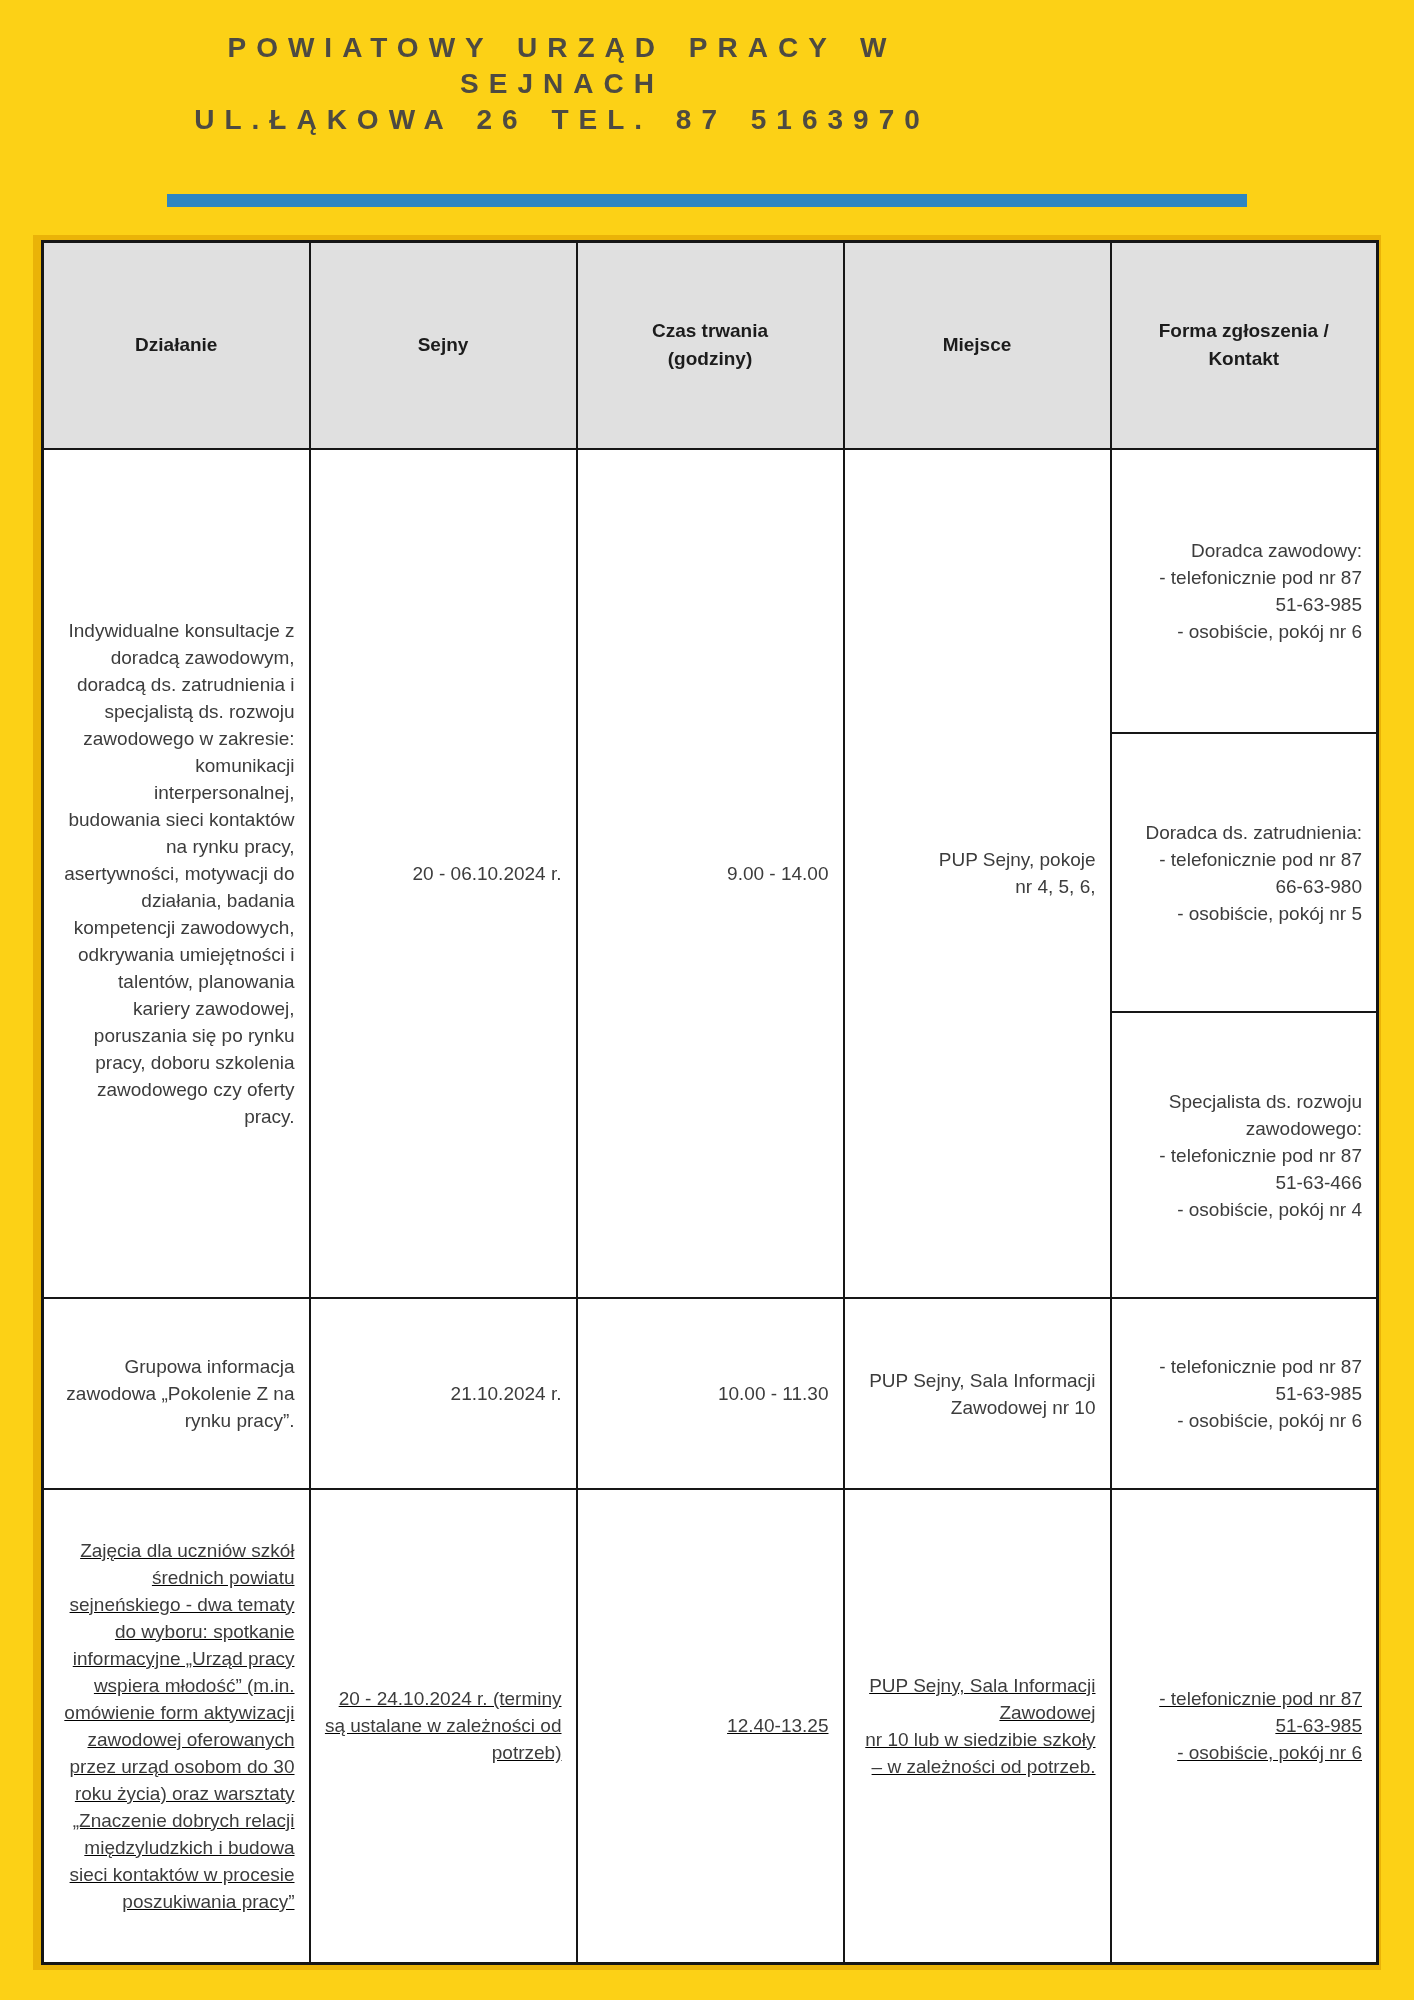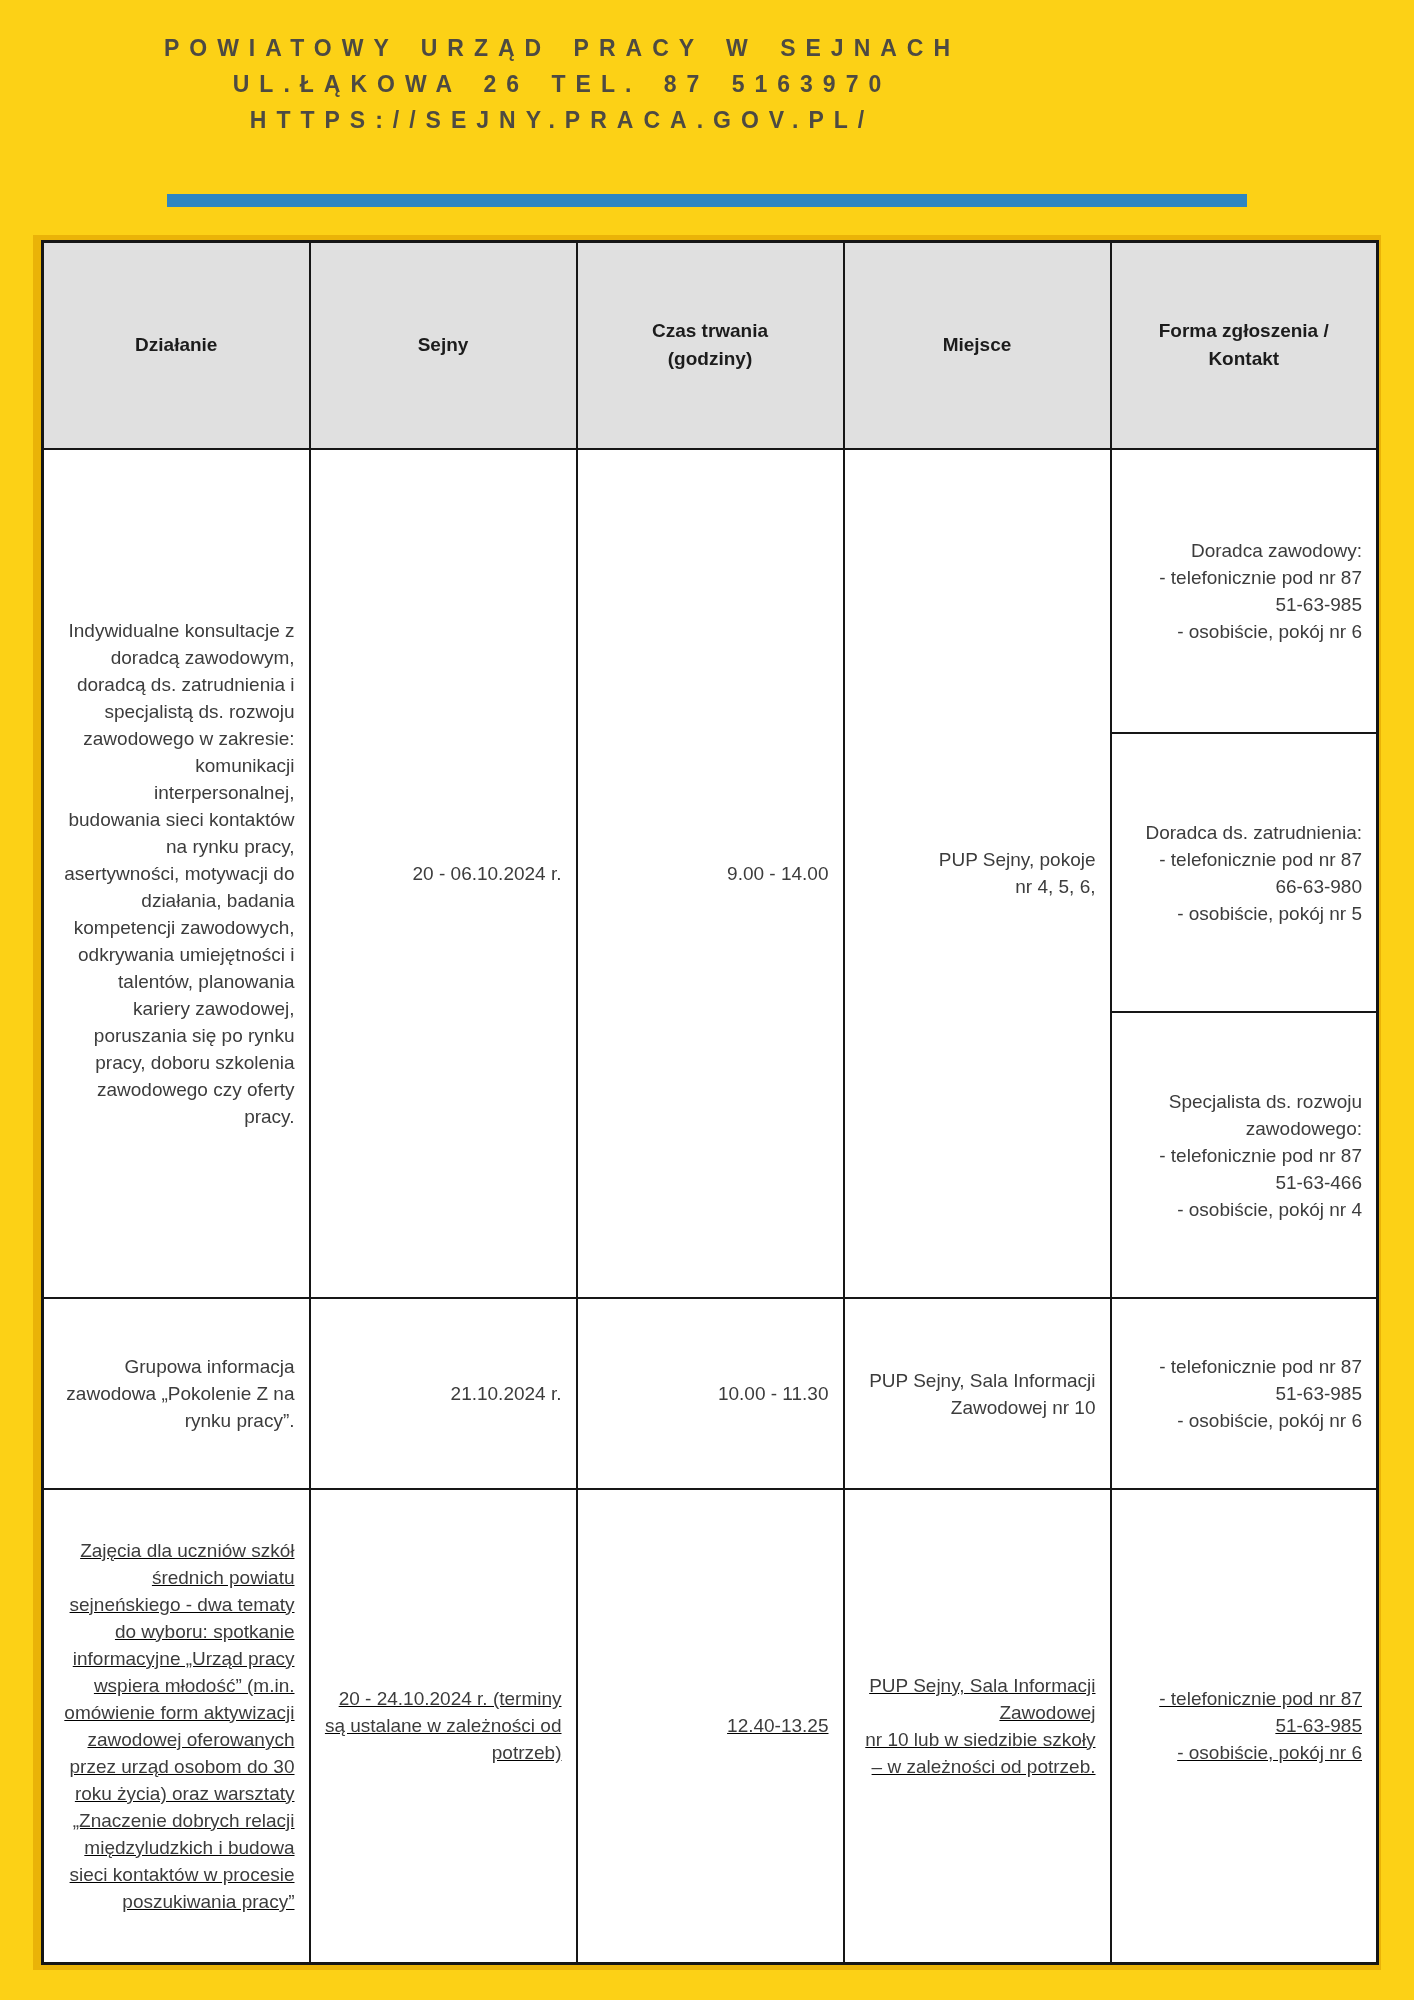--- a/index.html
+++ b/index.html
@@ -33,21 +33,21 @@
     background:#eab308;
   }
   .top-banner{
     position:absolute;
     left:130px;
     top:30px;
     width:864px;
     text-align:center;
     color:var(--banner-text);
     font-weight:bold;
-    font-size:23px;
+    font-size:28px;
     letter-spacing:10px;
     word-spacing:6px;
     line-height:36px;
   }
   .blue-bar{
     position:absolute;
     left:167px;
     top:194px;
     width:1080px;
     height:13px;
@@ -94,21 +94,20 @@
   tr.r3      {height:468px;text-decoration:underline;}
 </style>
 </head>
 <body>
 
 <div class="page">
 
   <div class="top-banner">
     <div class="banner-line">POWIATOWY URZĄD PRACY W SEJNACH</div>
     <div class="banner-line">UL.ŁĄKOWA 26 TEL. 87 5163970</div>
-    <div class="banner-line">HTTPS://SEJNY.PRACA.GOV.PL/</div>
   </div>
 
   <div class="blue-bar"></div>
 
   <div class="content-area">
     <table class="schedule">
       <colgroup>
         <col>
           <col>
           <col>

